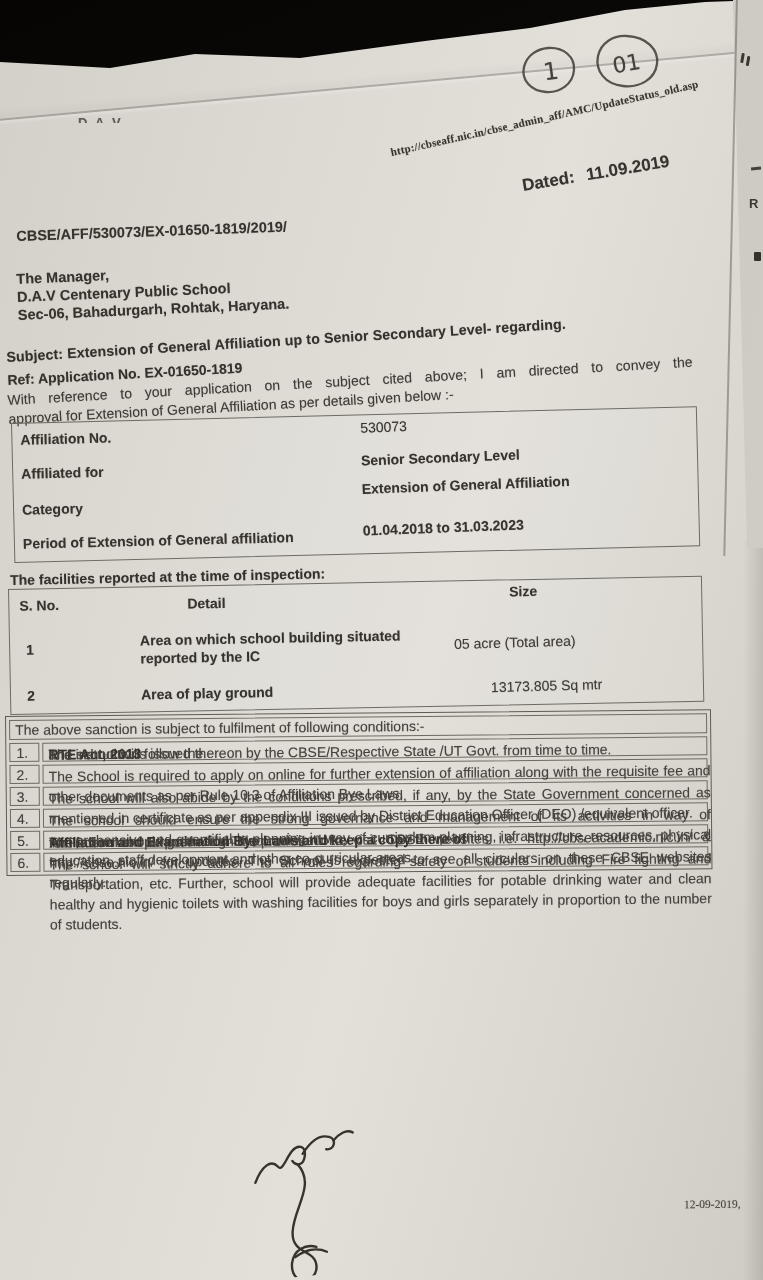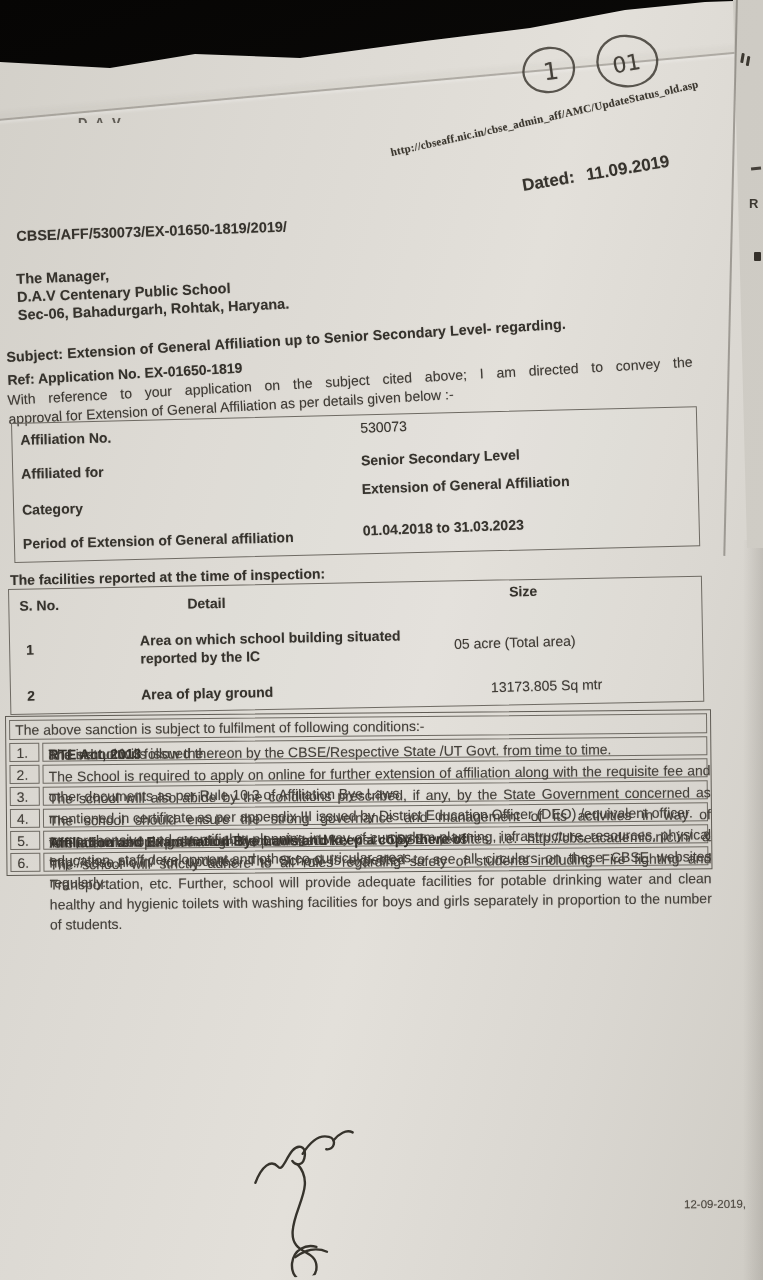--- a/index.html
+++ b/index.html
@@ -74,21 +74,21 @@
   .cond-box .chdr{border:1px solid #6e6a63;padding:1px 5px;margin-bottom:3px;
     white-space:nowrap;overflow:hidden;}
   .cond-box .crow{display:flex;gap:3px;margin-bottom:3px;}
   .cond-box .crow:last-child{margin-bottom:0;}
   .cond-box .cno{position:static;flex:0 0 30px;border:1px solid #6e6a63;
     padding:1px 0 0 6px;box-sizing:border-box;}
   .cond-box .ctx{position:static;flex:1;border:1px solid #6e6a63;
     padding:1px 5px;text-align:justify;line-height:20px;}
   .cond-box .ctx b{color:#34312b;}
   .sig{left:242px;top:1132px;transform:rotate(-6deg);transform-origin:left top;}
-  .foot-date{left:684px;top:1198px;font-family:Liberation Sans, sans-serif;
+  .foot-date{left:684px;top:1198px;font-family:Liberation Serif, serif;
     font-size:11.5px;color:#4b463e;white-space:nowrap;transform:rotate(-.5deg);}
   .side-sheet{
     position:absolute;left:0;top:0;width:763px;height:548px;
     clip-path:polygon(733px 0px,763px 0px,763px 548px,747px 548px);
     background:linear-gradient(100deg,#c6c3bc,#cfccc5);
   }
   .edge-line{position:absolute;left:736px;top:-4px;width:2px;height:560px;
     transform:rotate(1.3deg);transform-origin:top center;background:rgba(75,70,62,.42);}
   .mark{position:absolute;}
   .mark-1{left:741px;top:53px;width:3px;height:10px;background:#3c3831;

